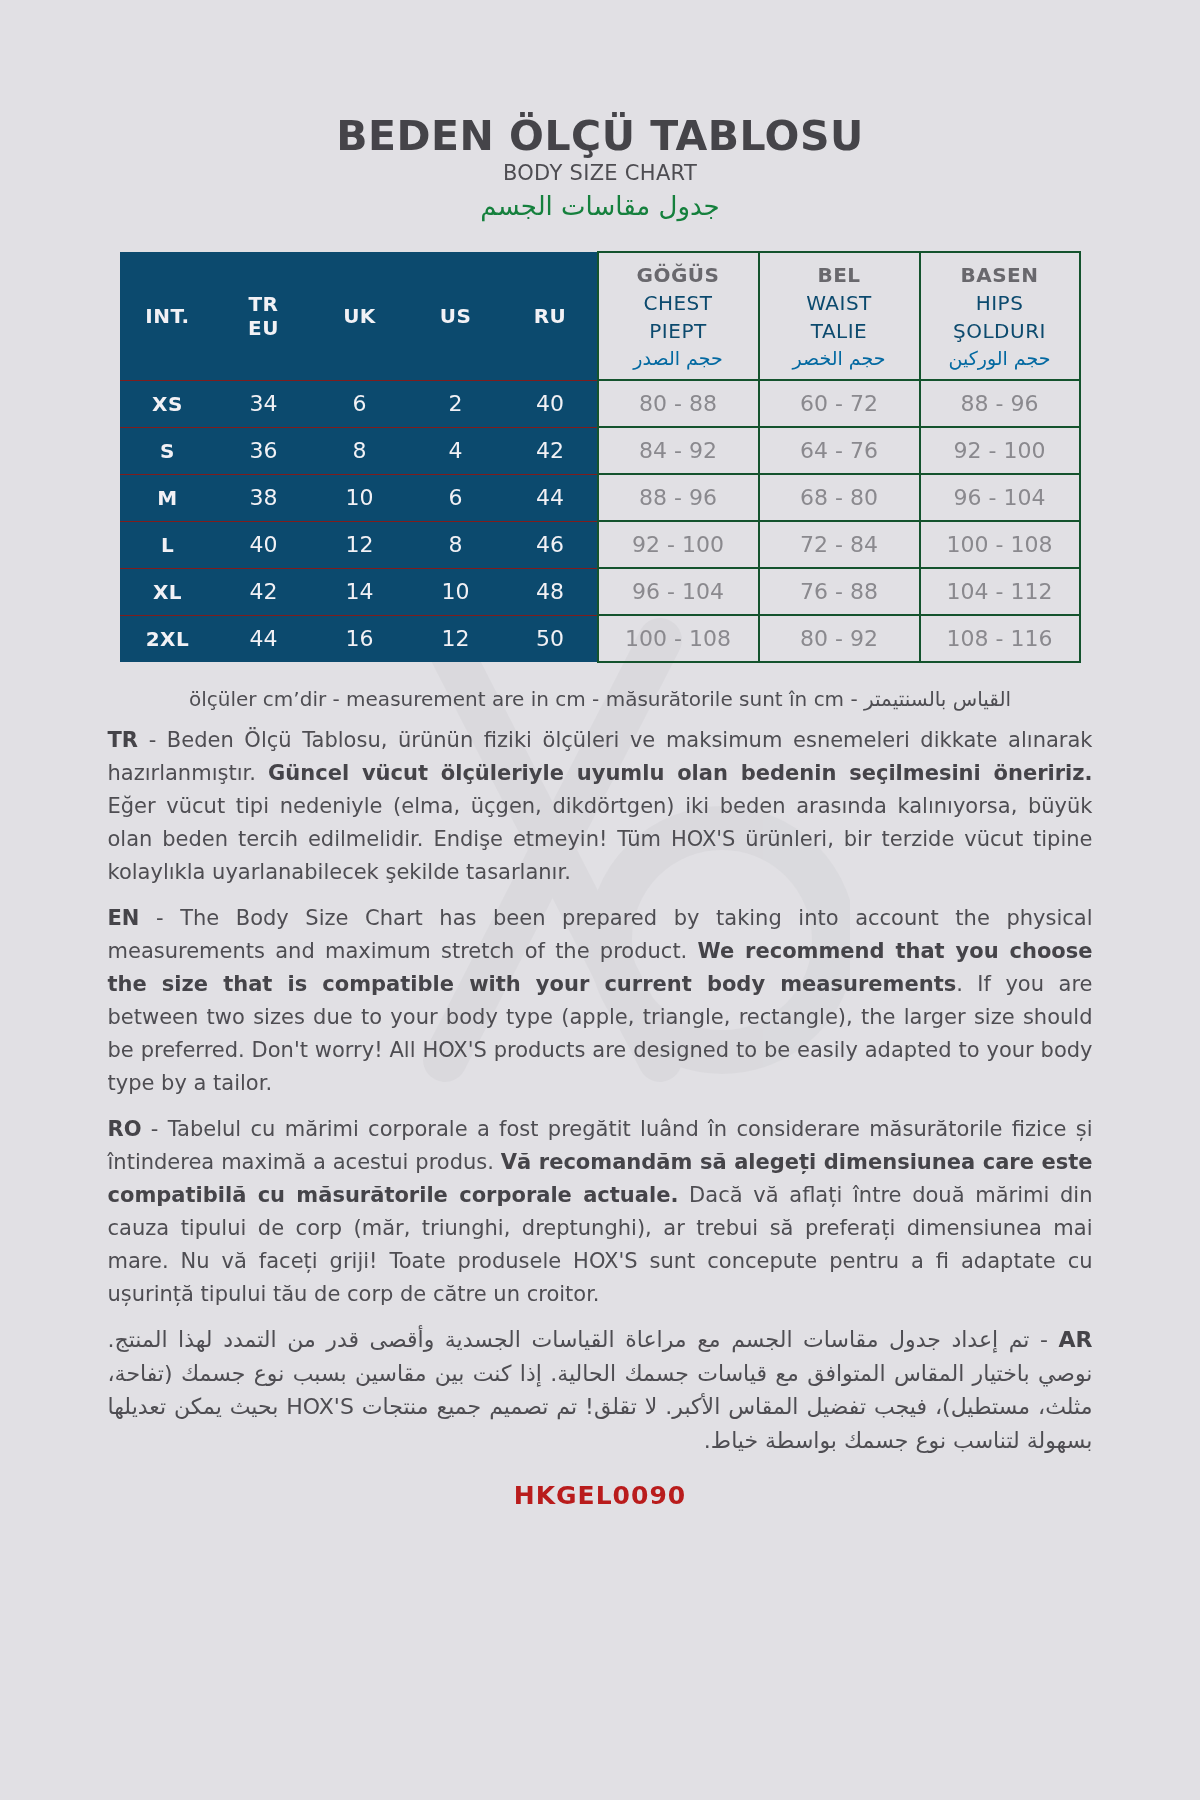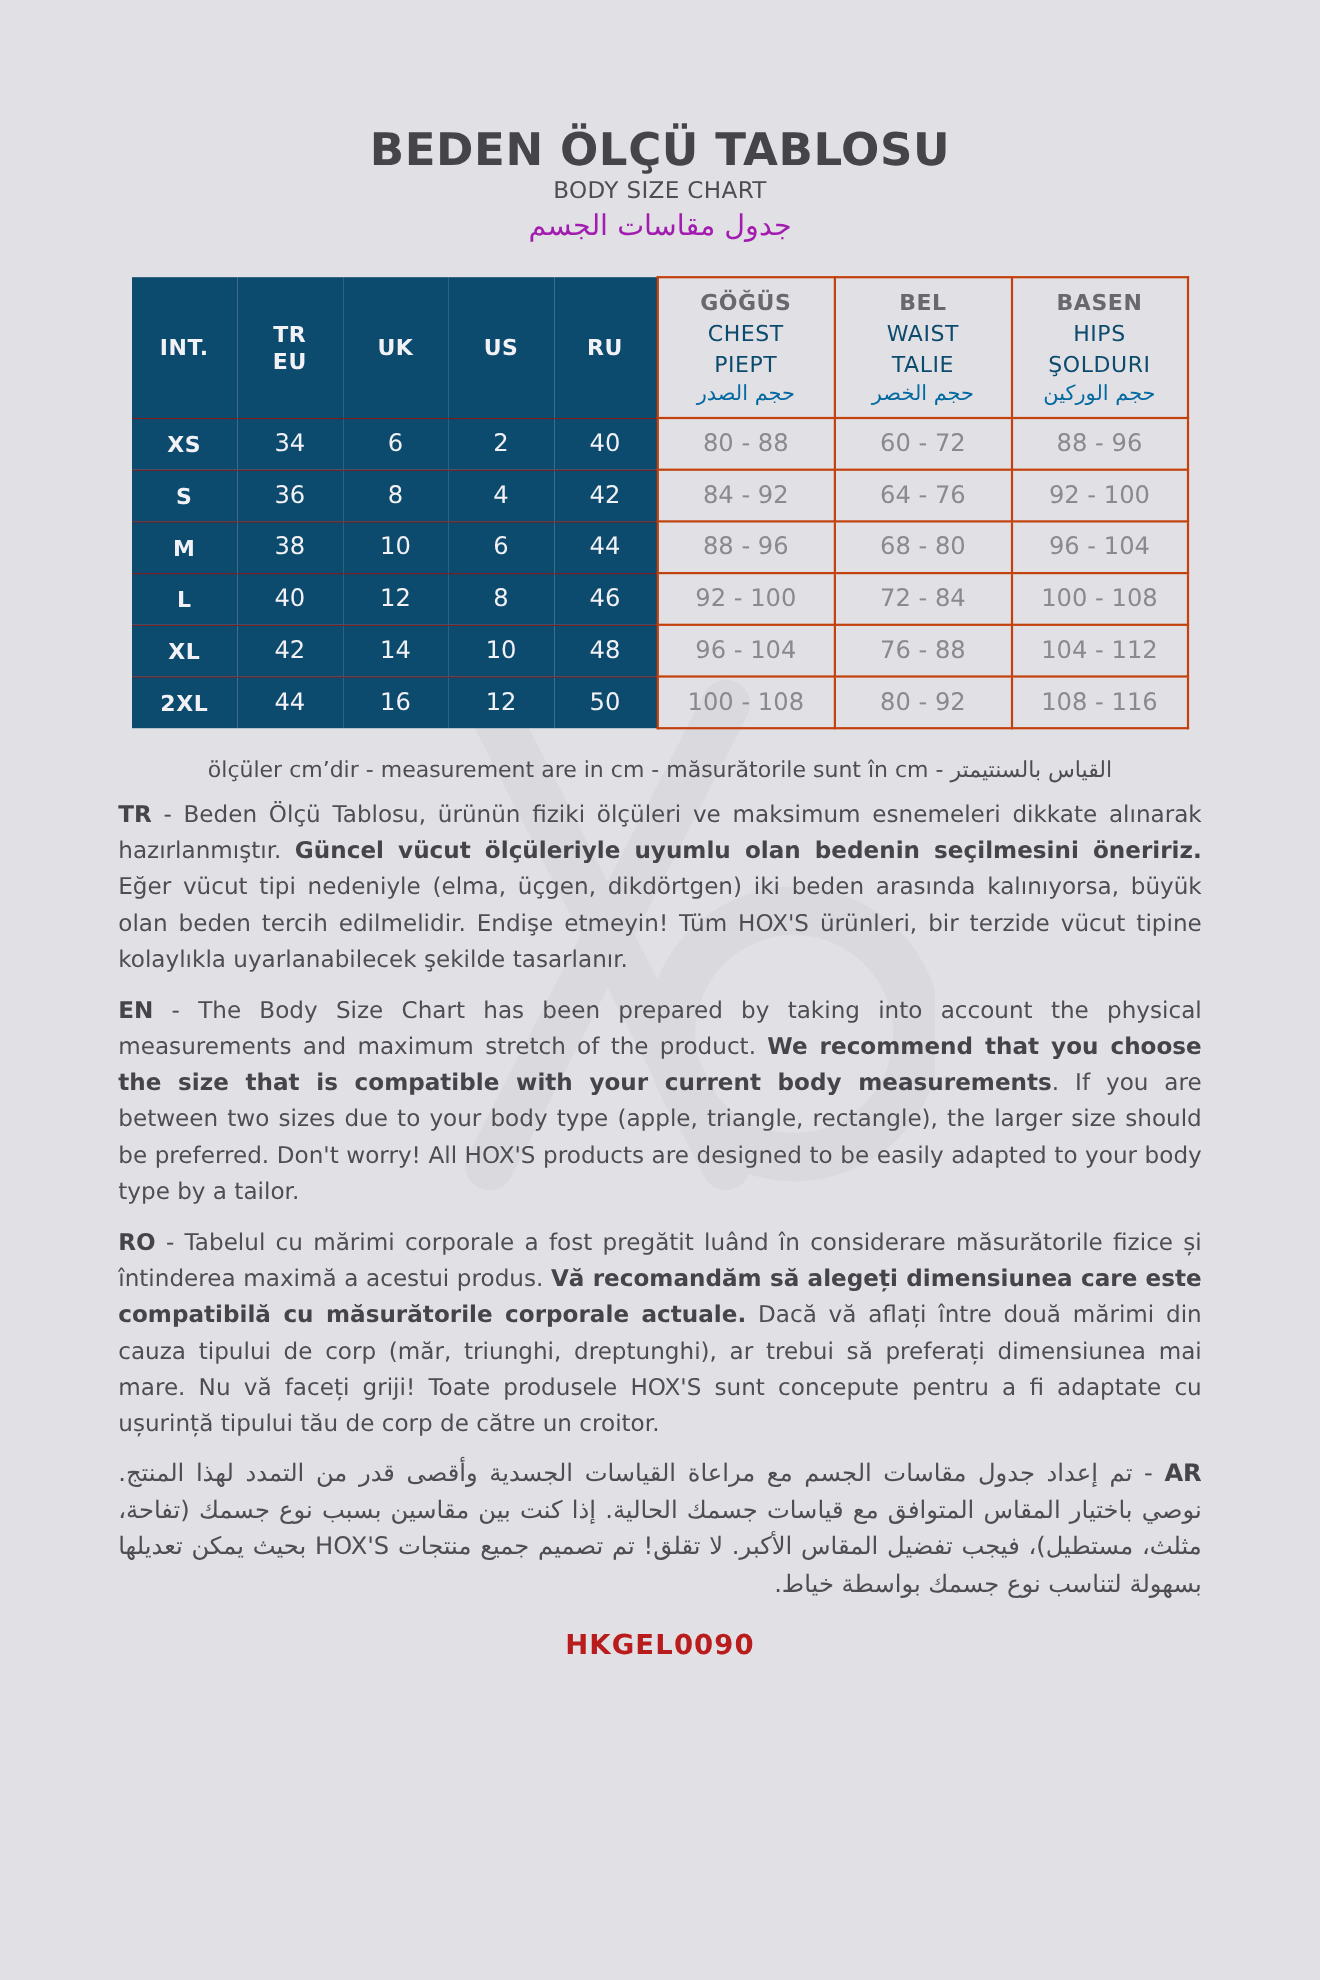--- a/index.html
+++ b/index.html
@@ -11,32 +11,32 @@
   .page { position: relative; width: 1200px; height: 1800px; overflow: hidden; }
   .watermark { position: absolute; left: 330px; top: 580px; z-index: 0; }
   .content { position: relative; z-index: 1; padding-top: 112px; }
 
   .title {
     margin: 0; text-align: center;
     font-size: 41px; font-weight: bold; letter-spacing: 0.5px;
     color: #454449;
   }
   .sub { text-align: center; font-size: 21px; color: #4e4d52; line-height: 27px; letter-spacing: 0.3px; }
-  .sub-ar { font-size: 26px; line-height: 34px; margin-top: 2px; color: #a21caf; }
+  .sub-ar { font-size: 26px; line-height: 34px; margin-top: 2px; color: #15803d; }
 
   table.size-table {
     width: 960px; margin: 28px auto 0;
     border-collapse: collapse; table-layout: fixed;
   }
   .size-table td { text-align: center; vertical-align: middle; padding: 0; }
   td.dark { background: #0c4a6e; color: #f2f1f5; font-size: 22px; }
   tr.header td.dark { font-weight: bold; font-size: 20px; letter-spacing: 0.5px; }
   td.dark.size { font-weight: bold; font-size: 20px; letter-spacing: 0.5px; }
   tr.data td.dark { border-top: 1px solid #7f1d1d; }
-  td.light { border: 2px solid #c2410c; color: #8a898e; font-size: 22px; }
+  td.light { border: 2px solid #14532d; color: #8a898e; font-size: 22px; }
   tr.header { height: 128px; }
   tr.data { height: 47px; }
   .hl1 { font-weight: bold; color: #69686d; font-size: 20px; line-height: 28px; letter-spacing: 0.5px; }
   .hl2 { color: #0c4a6e; font-size: 20px; line-height: 28px; letter-spacing: 0.5px; }
   .har { color: #0369a1; font-size: 19px; line-height: 27px; }
 
   .text-block { width: 985px; margin: 0 auto; }
   .unit-note { text-align: center; font-size: 20px; color: #4e4d52; margin-top: 24px; }
   .para {
     font-size: 21px; line-height: 157%; color: #4e4d52;

